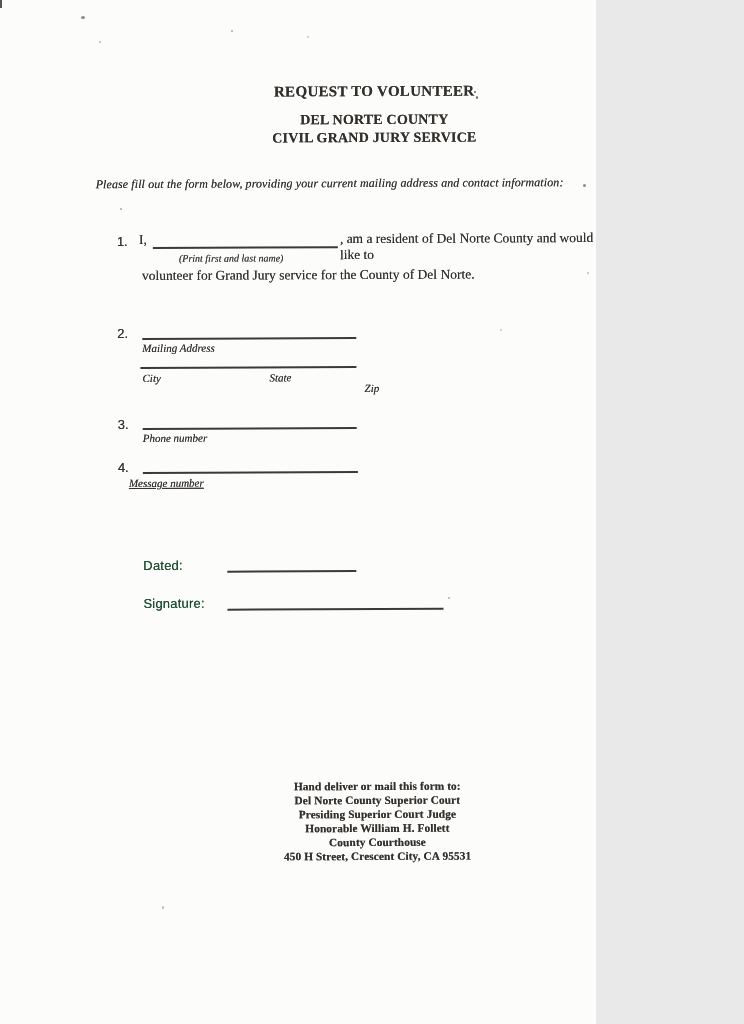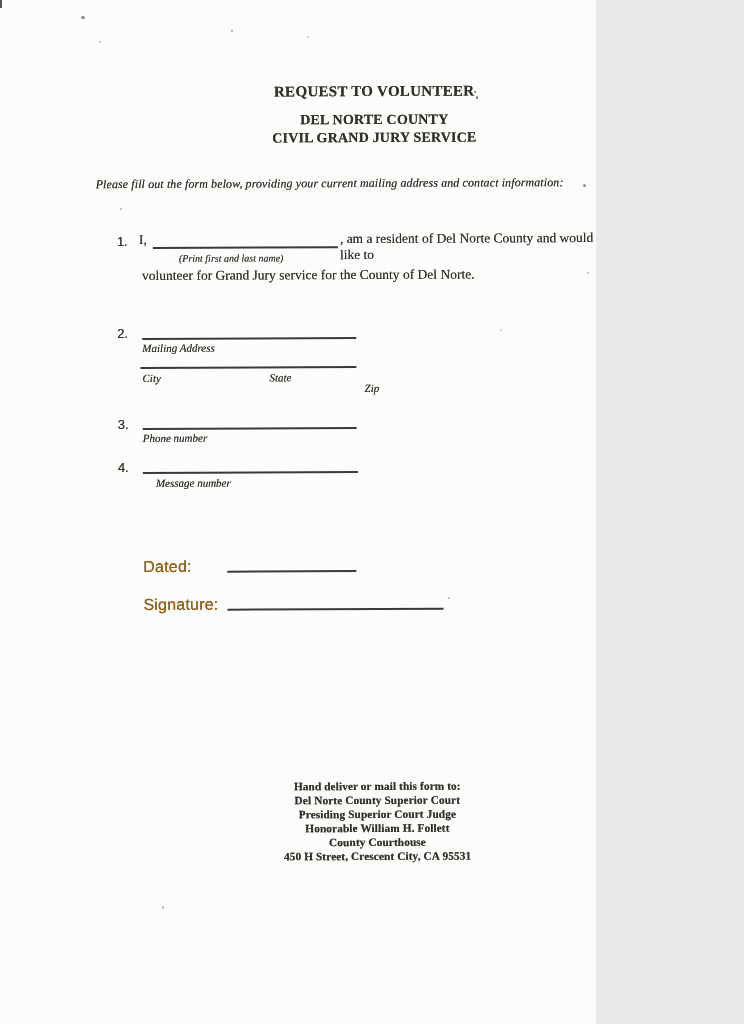--- a/index.html
+++ b/index.html
@@ -30,21 +30,21 @@
     top:111px;font-size:14px;font-weight:bold;letter-spacing:0.2px;line-height:18px;
   }
   .instructions{
     left:97px;top:176px;font-size:12px;font-style:italic;letter-spacing:0.1px;
   }
   .item-number{font-size:13px;color:#35322e;}
   .body-text{font-size:13.5px;}
   .hint{font-size:10px;font-style:italic;color:#3a3733;}
   .field-label{font-size:11px;font-style:italic;color:#35322e;}
   .fill-line{background:#3c3936;height:2px;}
-  .signoff-label{font-size:16px;color:#a16207;letter-spacing:0.2px;}
+  .signoff-label{font-size:13px;color:#14532d;letter-spacing:0.2px;}
   .footer{
     top:779px;font-size:11.3px;font-weight:bold;line-height:14px;letter-spacing:0.1px;
     color:#34312c;
   }
   .footer div{margin:0;}
   .speck{position:absolute;border-radius:50%;}
 </style>
 </head>
 <body>
 
@@ -72,21 +72,21 @@
     <div class="abs serif field-label" style="left:143px;top:371px;">City</div>
     <div class="abs serif field-label" style="left:270px;top:371px;">State</div>
     <div class="abs serif field-label" style="left:334px;top:382px;margin-left:31px;">Zip</div>
 
     <div class="abs sans item-number" style="left:118px;top:416px;">3.</div>
     <div class="abs fill-line" style="left:143px;top:427px;width:214px;"></div>
     <div class="abs serif field-label" style="left:143px;top:431px;">Phone number</div>
 
     <div class="abs sans item-number" style="left:118px;top:459px;">4.</div>
     <div class="abs fill-line" style="left:143px;top:471px;width:215px;"></div>
-    <div class="abs serif field-label" style="left:156px;top:476px;">Message number</div>
+    <div class="abs serif field-label" style="left:129px;top:476px;text-decoration:underline;">Message number</div>
 
     <div class="abs sans signoff-label" style="left:143px;top:557px;">Dated:</div>
     <div class="abs fill-line" style="left:227px;top:570px;width:129px;"></div>
     <div class="abs sans signoff-label" style="left:143px;top:595px;">Signature:</div>
     <div class="abs fill-line" style="left:227px;top:608px;width:216px;"></div>
 
     <div class="abs centered serif footer">
       <div>Hand deliver or mail this form to:</div>
       <div>Del Norte County Superior Court</div>
       <div>Presiding Superior Court Judge</div>

